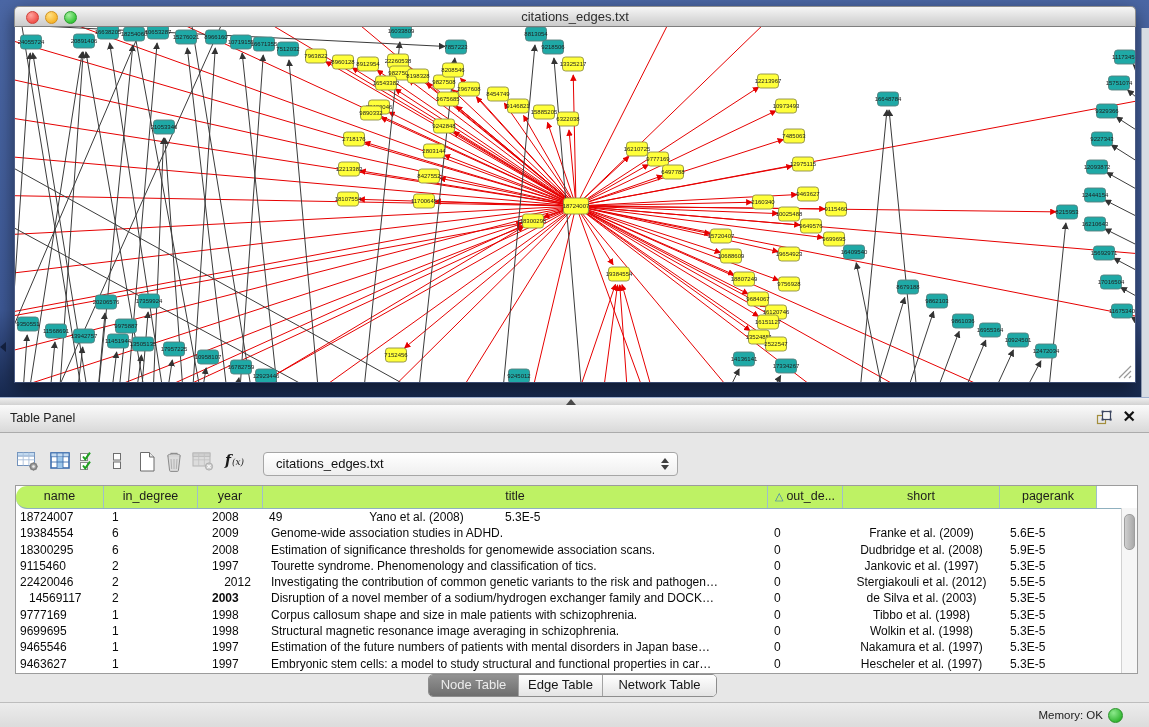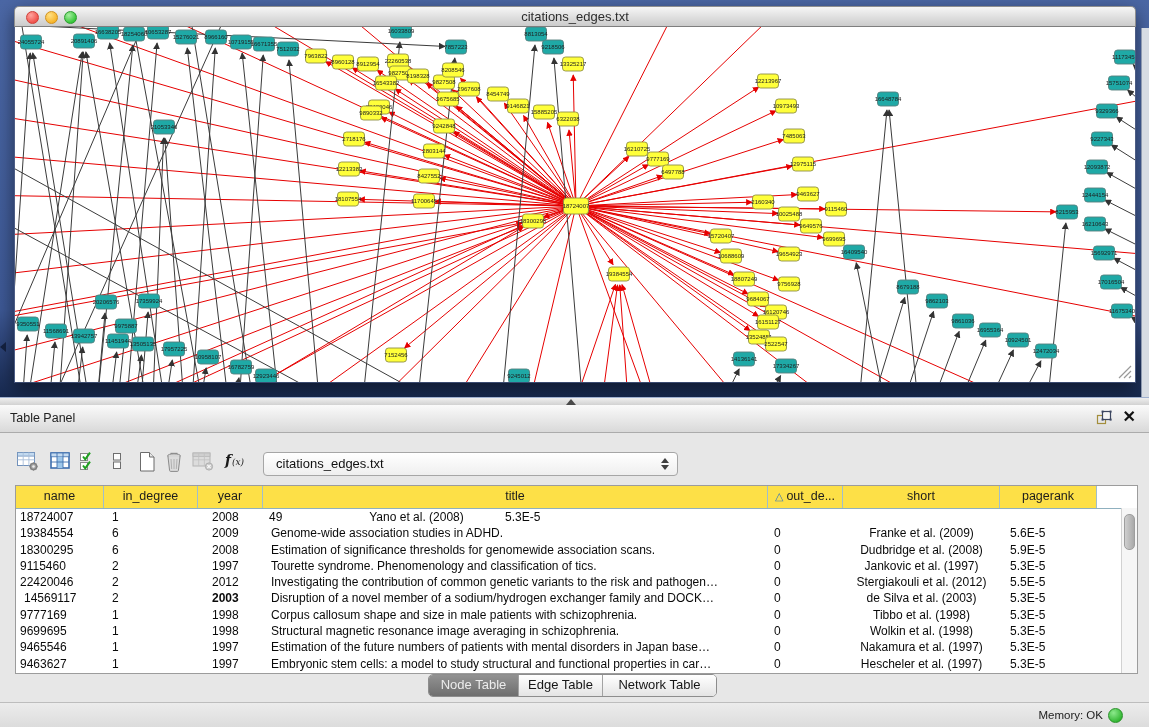--- a/index.html
+++ b/index.html
@@ -52,21 +52,21 @@
   .dropdown{position:absolute;left:263px;top:9px;width:415px;height:24px;box-sizing:border-box;
     background:linear-gradient(#ffffff,#efefef);border:1px solid #a6a6a6;border-radius:4px;
     font-size:13px;color:#111;line-height:22px;padding-left:12px;}
   .stepper{position:absolute;right:8px;top:5px;display:flex;flex-direction:column;gap:2px;}
   .stepper i{width:0;height:0;border-left:4px solid transparent;border-right:4px solid transparent;display:block;}
   .stepper .up{border-bottom:5px solid #3f3f3f;}
   .stepper .dn{border-top:5px solid #3f3f3f;}
 
   .table-wrap{position:absolute;left:15px;top:80px;width:1121px;height:187px;
     background:#fff;border:1px solid #9c9c9c;box-sizing:content-box;overflow:hidden;}
-  .thead{display:flex;height:22px;background:#fde047;border-bottom:1px solid #8fb0bf;}
+  .thead{display:flex;height:22px;background:#bef264;border-bottom:1px solid #8fb0bf;border-radius:11px;}
   .th{box-sizing:border-box;border-right:1px solid #9fbecd;font-size:12.5px;color:#1c1c1c;
     text-align:center;line-height:21px;overflow:hidden;white-space:nowrap;}
   .th-fill{flex:1;background:#fff;border:none;}
   .sort-tri{color:#3a78b8;margin-right:3px;font-size:11px;}
   .tr{display:flex;height:16.3px;font-size:12px;color:#0a0a0a;}
   .td{box-sizing:border-box;overflow:hidden;white-space:nowrap;line-height:16.3px;}
   .vscroll{position:absolute;right:0;top:22px;bottom:0;width:15px;background:#f6f6f6;border-left:1px solid #d2d2d2;}
   .vthumb{position:absolute;left:2px;top:6px;width:9px;height:34px;border-radius:5px;
     background:linear-gradient(90deg,#cfcfcf,#a9a9a9);border:1px solid #9e9e9e;}
 
@@ -791,28 +791,28 @@
           <div class="td" style="width: 94px; padding-left: 8px;">2</div>
           <div class="td" style="width: 65px; padding-left: 14px;">1997</div>
           <div class="td" style="width: 505px; padding-left: 8px;">Tourette syndrome. Phenomenology and classification of tics.</div>
           <div class="td" style="width: 75px; padding-left: 6px;">0</div>
           <div class="td" style="width: 157px; padding-left: 0px; text-align: center;">Jankovic et al. (1997)</div>
           <div class="td" style="width: 97px; padding-left: 10px;">5.3E-5</div>
         </div>
         <div class="tr">
           <div class="td" style="width: 88px; padding-left: 4px;">22420046</div>
           <div class="td" style="width: 94px; padding-left: 8px;">2</div>
-          <div class="td" style="width: 65px; padding-left: 14px;">2012</div>
+          <div class="td" style="width: 65px; padding-left: 14px; text-align: center;">2012</div>
           <div class="td" style="width: 505px; padding-left: 8px;">Investigating the contribution of common genetic variants to the risk and pathogen…</div>
           <div class="td" style="width: 75px; padding-left: 6px;">0</div>
           <div class="td" style="width: 157px; padding-left: 0px; text-align: center;">Stergiakouli et al. (2012)</div>
           <div class="td" style="width: 97px; padding-left: 10px;">5.5E-5</div>
         </div>
         <div class="tr">
-          <div class="td" style="width: 88px; padding-left: 8px;">14569117</div>
+          <div class="td" style="width: 88px; padding-left: 13px;">14569117</div>
           <div class="td" style="width: 94px; padding-left: 8px;">2</div>
           <div class="td" style="width: 65px; padding-left: 14px; font-weight: bold;">2003</div>
           <div class="td" style="width: 505px; padding-left: 8px;">Disruption of a novel member of a sodium/hydrogen exchanger family and DOCK…</div>
           <div class="td" style="width: 75px; padding-left: 6px;">0</div>
           <div class="td" style="width: 157px; padding-left: 0px; text-align: center;">de Silva et al. (2003)</div>
           <div class="td" style="width: 97px; padding-left: 10px;">5.3E-5</div>
         </div>
         <div class="tr">
           <div class="td" style="width: 88px; padding-left: 4px;">9777169</div>
           <div class="td" style="width: 94px; padding-left: 8px;">1</div>

